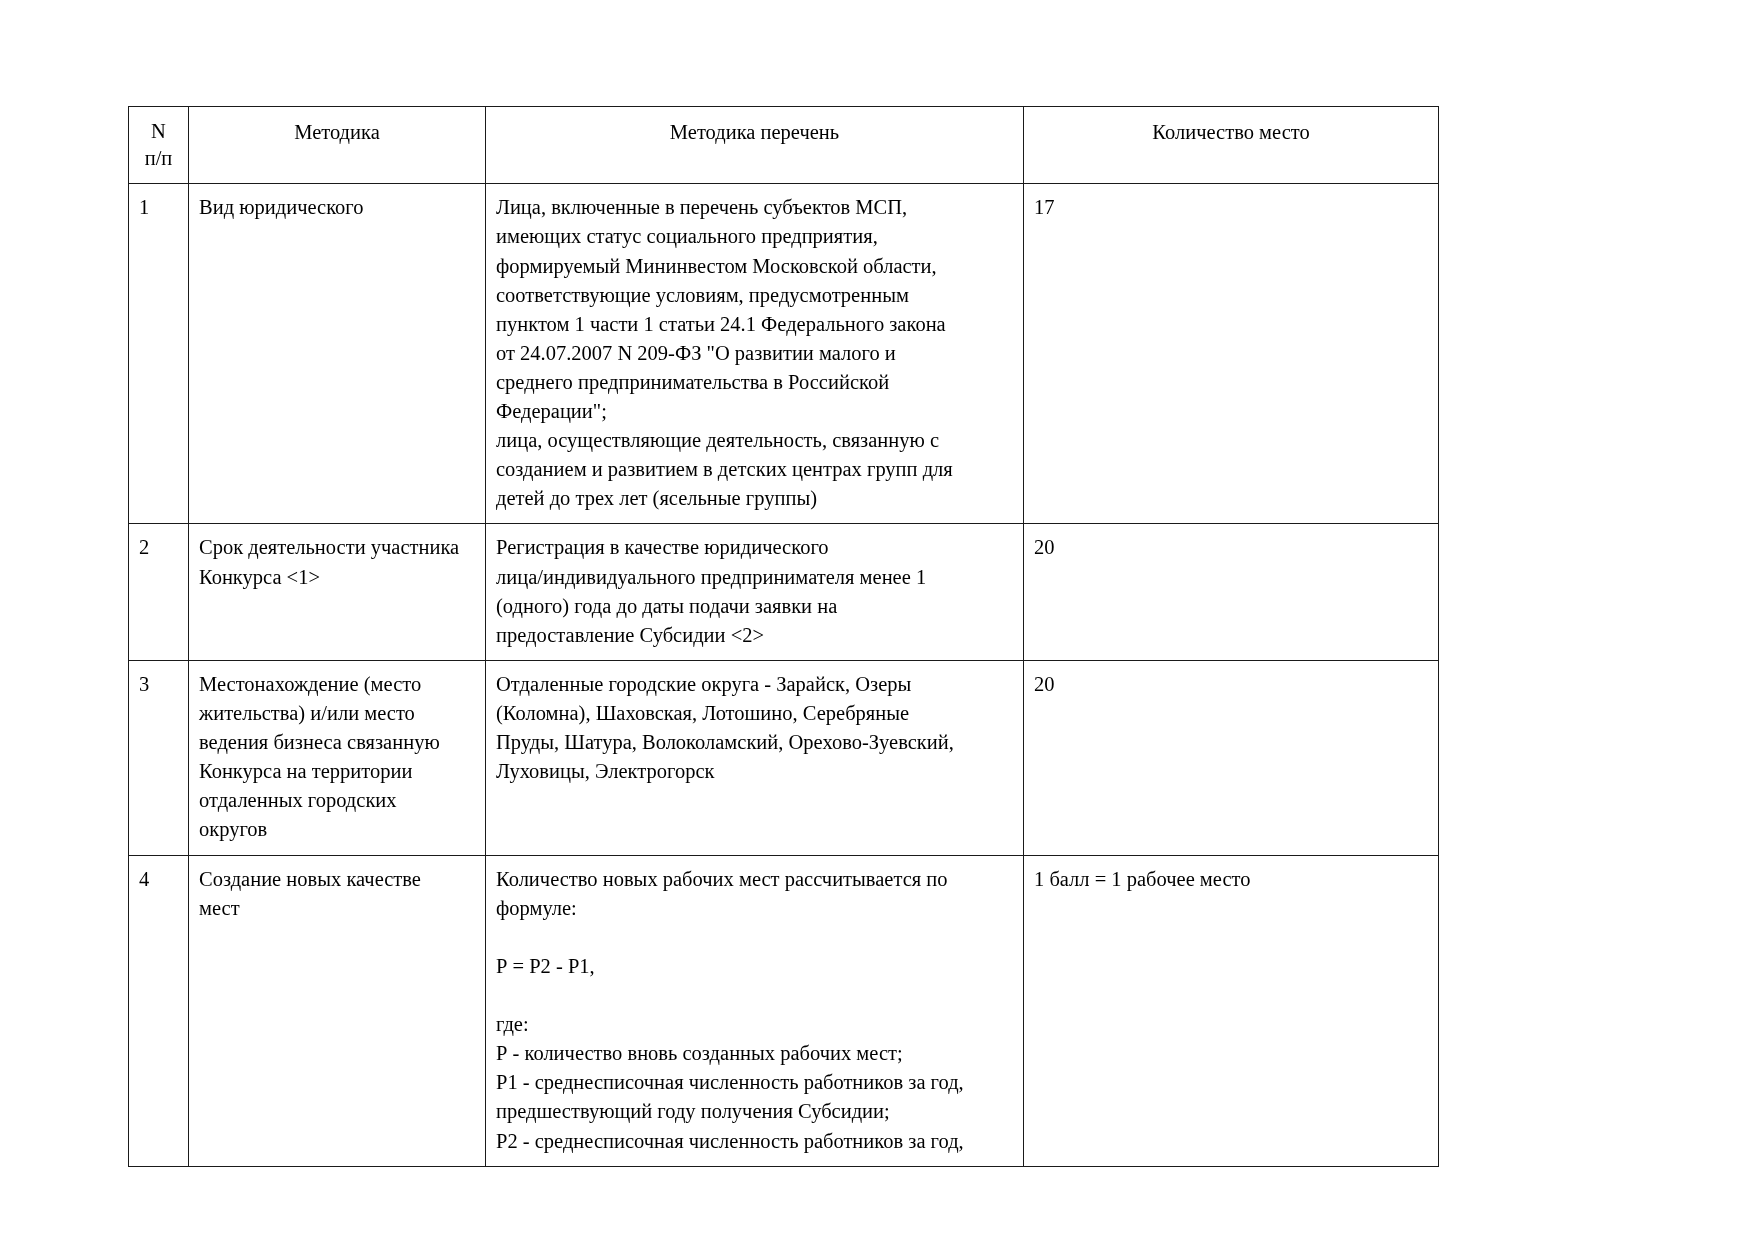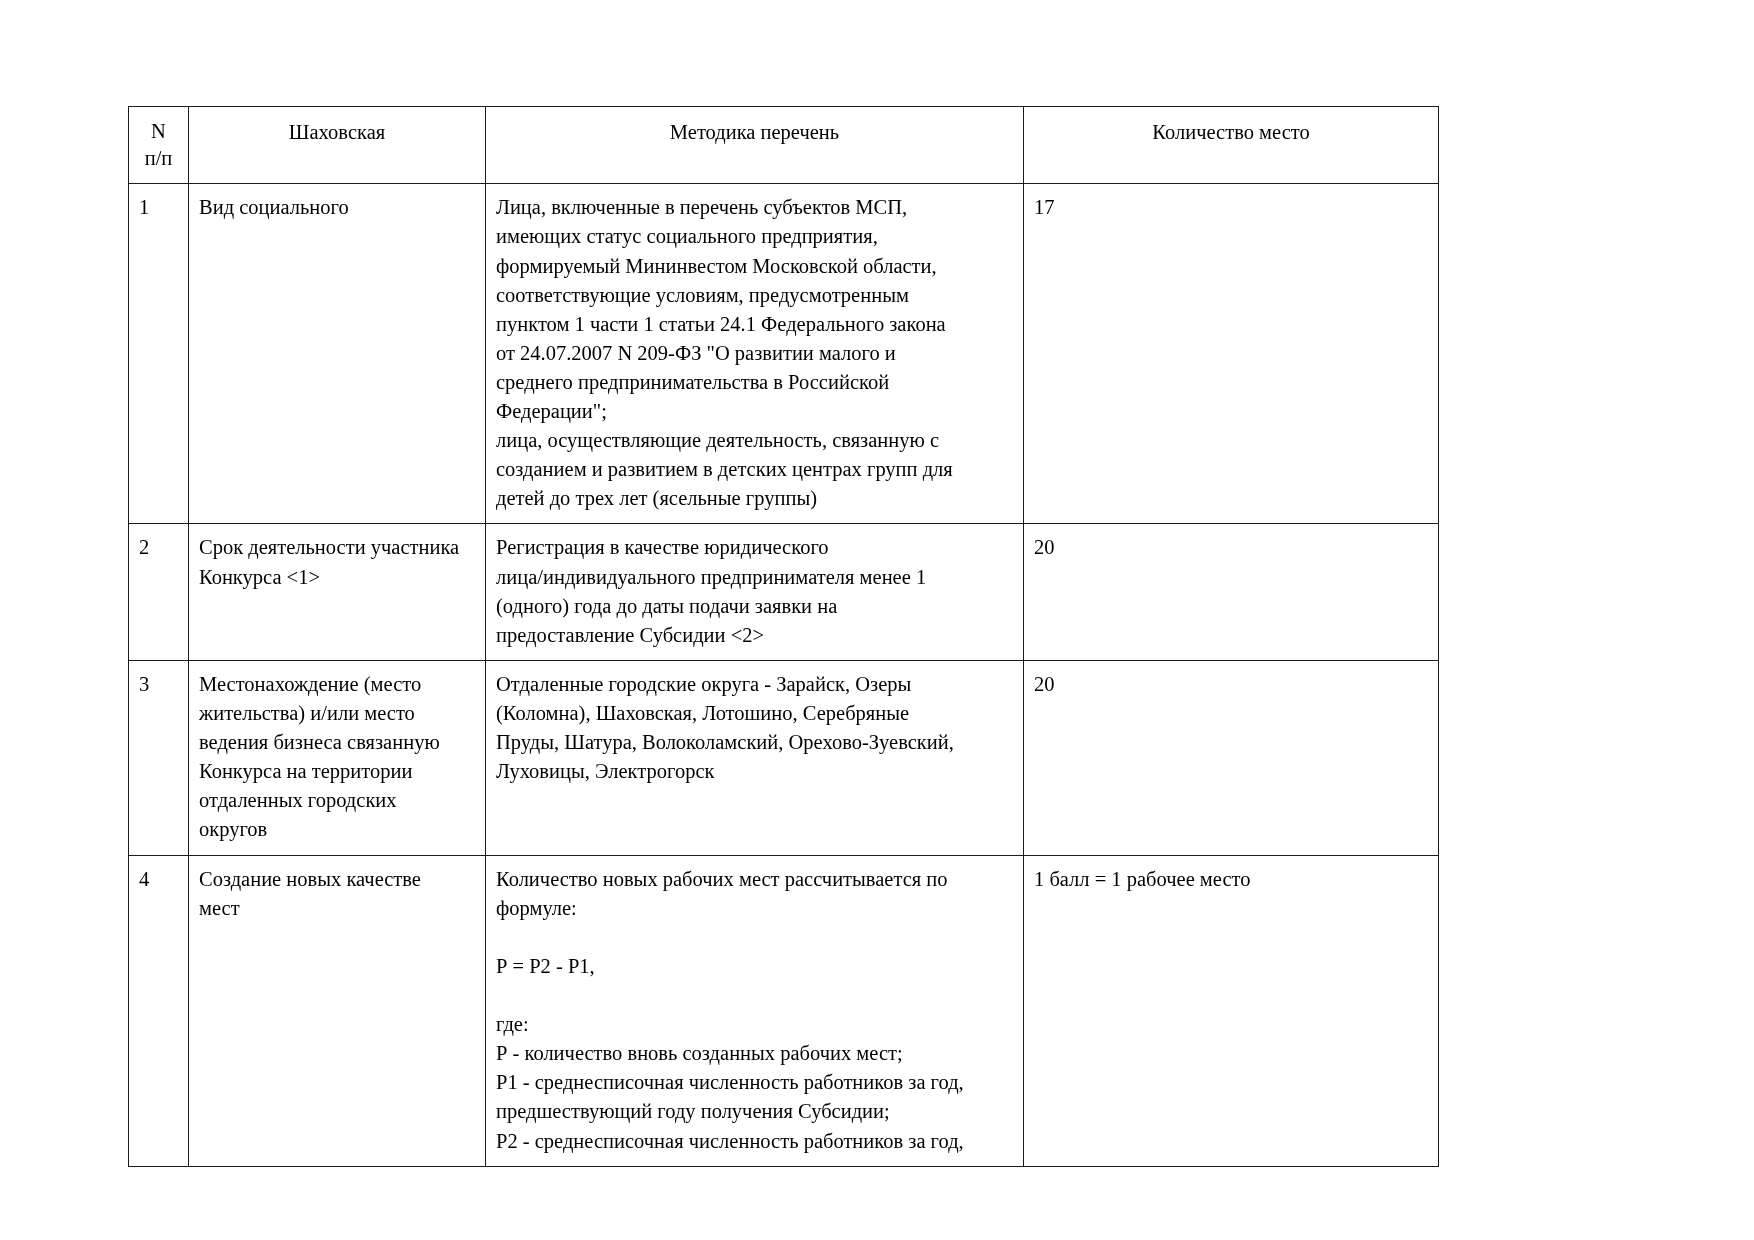--- a/index.html
+++ b/index.html
@@ -72,36 +72,36 @@
       <col class="col-method">
       <col class="col-score">
     </colgroup>
     <tbody>
       <tr class="header-row">
         <td>
             <span class="hdr-np cell-text">N
 п/п</span>
           </td>
         <td>
-            <span class="cell-text">Шаховская</span>
+            <span class="cell-text">Методика</span>
           </td>
         <td>
             <span class="cell-text">Методика перечень</span>
           </td>
         <td>
             <span class="cell-text">Количество место</span>
           </td>
       </tr>
 
       <tr class="row-tall-1">
         <td>
             <span class="cell-text">1</span>
           </td>
         <td>
-            <span class="cell-text">Вид социального</span>
+            <span class="cell-text">Вид юридического</span>
           </td>
         <td>
             <span class="cell-text">Лица, включенные в перечень субъектов МСП,
 имеющих статус социального предприятия,
 формируемый Мининвестом Московской области,
 соответствующие условиям, предусмотренным
 пунктом 1 части 1 статьи 24.1 Федерального закона
 от 24.07.2007 N 209-ФЗ "О развитии малого и
 среднего предпринимательства в Российской
 Федерации";

